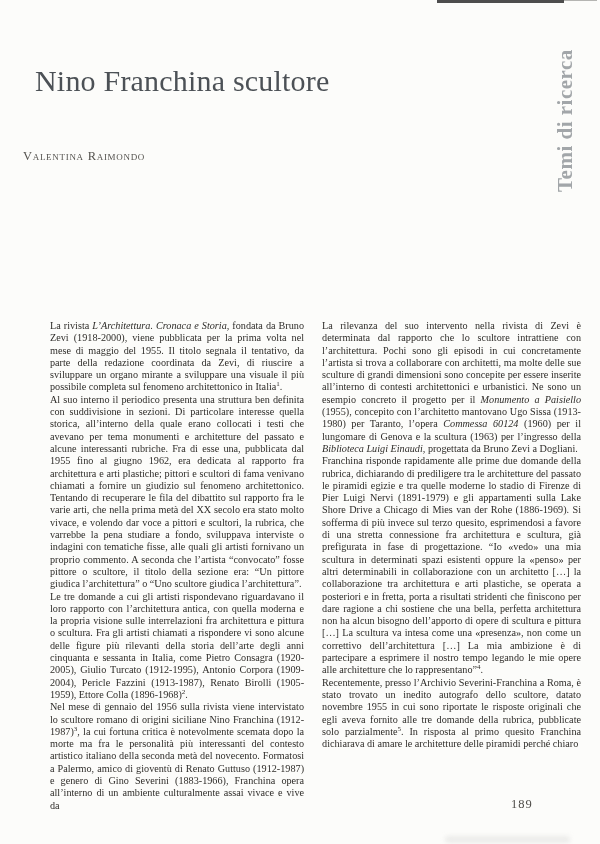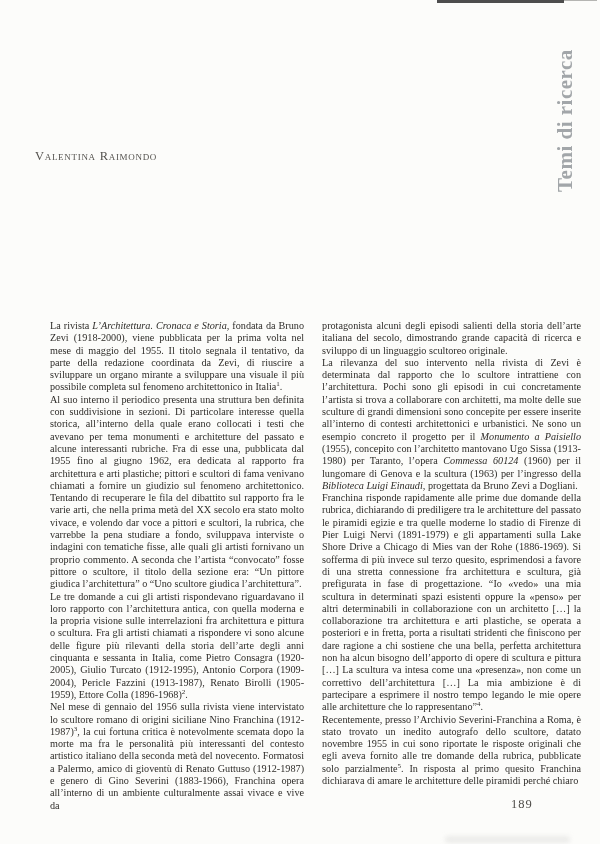--- a/index.html
+++ b/index.html
@@ -37,21 +37,21 @@
     letter-spacing:0.5px;color:var(--section-label);
     white-space:nowrap;
   }
   .page-title{
     position:absolute;left:35px;top:62px;width:420px;
     font-size:30px;line-height:38px;font-weight:400;
     color:var(--title-color);
     letter-spacing:0.2px;
   }
   .author{
-    position:absolute;left:35px;top:149px;
+    position:absolute;left:23px;top:149px;
     font-variant:small-caps;font-size:12.5px;letter-spacing:0.7px;
     color:var(--author-color);
   }
   .columns{
     position:absolute;left:50px;top:320px;width:531px;
     display:flex;gap:18px;align-items:flex-start;
   }
   .col{
     color:var(--body-text);
     font-size:10.2px;line-height:12.3px;
@@ -76,34 +76,33 @@
 <body>
 
 <div class="page">
 
   <div class="top-bar"></div>
   <div class="top-bar-faint"></div>
 
   <div class="section-label">Temi di ricerca</div>
 
   <h1 class="page-title">
-    <br>
+    <span>Nino Franchina scultore</span><br>
   </h1>
 
   <div class="author">Valentina Raimondo</div>
 
   <div class="columns">
     <div class="col col-left">
         <p class="body-par"><span>La rivista </span><em>L’Architettura. Cronaca e Storia</em><span>, fondata da Bruno Zevi (1918-2000), viene pubblicata per la prima volta nel mese di maggio del 1955. Il titolo segnala il tentativo, da parte della redazione coordinata da Zevi, di riuscire a sviluppare un organo mirante a sviluppare una visuale il più possibile completa sul fenomeno architettonico in Italia</span><sup>1</sup><span>.</span></p>
         <p class="body-par"><span>Al suo interno il periodico presenta una struttura ben definita con suddivisione in sezioni. Di particolare interesse quella storica, all’interno della quale erano collocati i testi che avevano per tema monumenti e architetture del passato e alcune interessanti rubriche. Fra di esse una, pubblicata dal 1955 fino al giugno 1962, era dedicata al rapporto fra architettura e arti plastiche; pittori e scultori di fama venivano chiamati a fornire un giudizio sul fenomeno architettonico. Tentando di recuperare le fila del dibattito sul rapporto fra le varie arti, che nella prima metà del XX secolo era stato molto vivace, e volendo dar voce a pittori e scultori, la rubrica, che varrebbe la pena studiare a fondo, sviluppava interviste o indagini con tematiche fisse, alle quali gli artisti fornivano un proprio commento. A seconda che l’artista “convocato” fosse pittore o scultore, il titolo della sezione era: “Un pittore giudica l’architettura” o “Uno scultore giudica l’architettura”.</span></p>
         <p class="body-par"><span>Le tre domande a cui gli artisti rispondevano riguardavano il loro rapporto con l’architettura antica, con quella moderna e la propria visione sulle interrelazioni fra architettura e pittura o scultura. Fra gli artisti chiamati a rispondere vi sono alcune delle figure più rilevanti della storia dell’arte degli anni cinquanta e sessanta in Italia, come Pietro Consagra (1920-2005), Giulio Turcato (1912-1995), Antonio Corpora (1909-2004), Pericle Fazzini (1913-1987), Renato Birolli (1905-1959), Ettore Colla (1896-1968)</span><sup>2</sup><span>.</span></p>
         <p class="body-par"><span>Nel mese di gennaio del 1956 sulla rivista viene intervistato lo scultore romano di origini siciliane Nino Franchina (1912-1987)</span><sup>3</sup><span>, la cui fortuna critica è notevolmente scemata dopo la morte ma fra le personalità più interessanti del contesto artistico italiano della seconda metà del novecento. Formatosi a Palermo, amico di gioventù di Renato Guttuso (1912-1987) e genero di Gino Severini (1883-1966), Franchina opera all’interno di un ambiente culturalmente assai vivace e vive da</span></p>
       </div>
     <div class="col col-right">
-        <p class="body-par"><span>protagonista alcuni degli episodi salienti della storia dell’arte italiana del secolo, dimostrando grande capacità di ricerca e sviluppo di un linguaggio scultoreo originale.</span></p>
         <p class="body-par"><span>La rilevanza del suo intervento nella rivista di Zevi è determinata dal rapporto che lo scultore intrattiene con l’architettura. Pochi sono gli episodi in cui concretamente l’artista si trova a collaborare con architetti, ma molte delle sue sculture di grandi dimensioni sono concepite per essere inserite all’interno di contesti architettonici e urbanistici. Ne sono un esempio concreto il progetto per il </span><em>Monumento a Paisiello</em><span> (1955), concepito con l’architetto mantovano Ugo Sissa (1913-1980) per Taranto, l’opera </span><em>Commessa 60124</em><span> (1960) per il lungomare di Genova e la scultura (1963) per l’ingresso della </span><em>Biblioteca Luigi Einaudi</em><span>, progettata da Bruno Zevi a Dogliani.</span></p>
         <p class="body-par"><span>Franchina risponde rapidamente alle prime due domande della rubrica, dichiarando di prediligere tra le architetture del passato le piramidi egizie e tra quelle moderne lo stadio di Firenze di Pier Luigi Nervi (1891-1979) e gli appartamenti sulla Lake Shore Drive a Chicago di Mies van der Rohe (1886-1969). Si sofferma di più invece sul terzo quesito, esprimendosi a favore di una stretta connessione fra architettura e scultura, già prefigurata in fase di progettazione. “Io «vedo» una mia scultura in determinati spazi esistenti oppure la «penso» per altri determinabili in collaborazione con un architetto […] la collaborazione tra architettura e arti plastiche, se operata a posteriori e in fretta, porta a risultati stridenti che finiscono per dare ragione a chi sostiene che una bella, perfetta architettura non ha alcun bisogno dell’apporto di opere di scultura e pittura […] La scultura va intesa come una «presenza», non come un correttivo dell’architettura […] La mia ambizione è di partecipare a esprimere il nostro tempo legando le mie opere alle architetture che lo rappresentano”</span><sup>4</sup><span>.</span></p>
         <p class="body-par"><span>Recentemente, presso l’Archivio Severini-Franchina a Roma, è stato trovato un inedito autografo dello scultore, datato novembre 1955 in cui sono riportate le risposte originali che egli aveva fornito alle tre domande della rubrica, pubblicate solo parzialmente</span><sup>5</sup><span>. In risposta al primo quesito Franchina dichiarava di amare le architetture delle piramidi perché chiaro</span></p>
       </div>
   </div>
 
   <div class="page-number">189</div>
 
   <div class="scan-shadow"></div>
 

